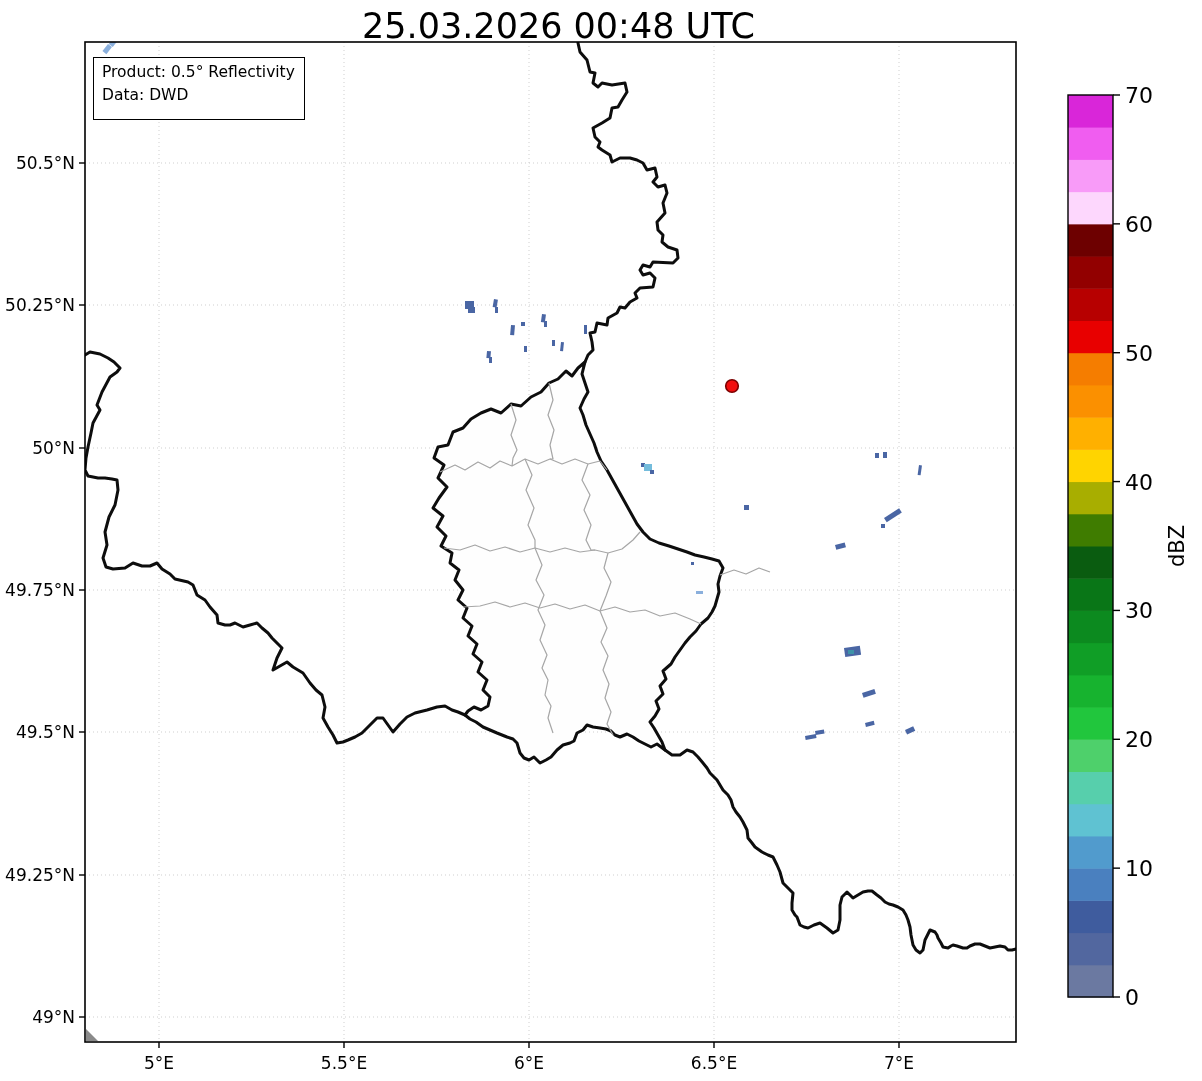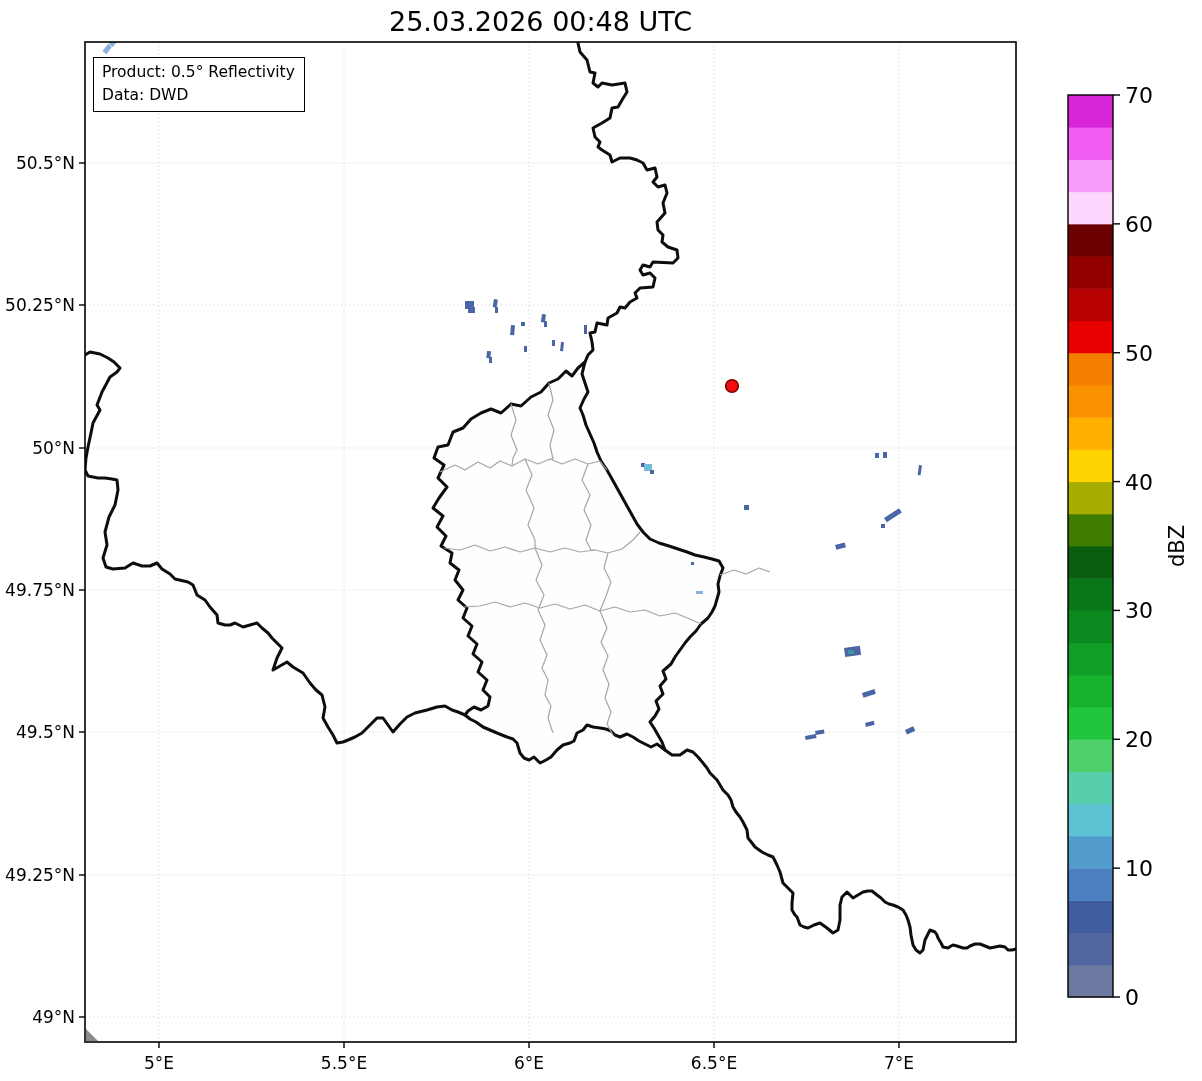--- a/index.html
+++ b/index.html
@@ -1,21 +1,21 @@
 <!DOCTYPE html>
 <html><head>
 <meta charset="utf-8">
 <style>
   html,body{margin:0;padding:0;background:#ffffff;}
   .fig{position:relative;width:1202px;height:1081px;background:#ffffff;overflow:hidden;
        font-family:"DejaVu Sans", "Liberation Sans", sans-serif;}
-  .fig-title{position:absolute;left:75px;top:6px;width:931px;text-align:center;
-       font-size:27px;color:#000;}
+  .fig-title{position:absolute;left:93px;top:6px;width:931px;text-align:center;
+       font-size:35px;color:#000;}
   .annotation-box{position:absolute;left:93px;top:57px;background:#ffffff;
-       border:1.6px solid #000;padding:3px 9px 4px 8px;font-size:15.5px;line-height:23px;color:#000;}
+       border:1.6px solid #000;padding:3px 9px 12px 8px;font-size:15.5px;line-height:23px;color:#000;}
   svg{position:absolute;left:0;top:0;}
   text{font-family:"DejaVu Sans", "Liberation Sans", sans-serif;}
 </style>
 </head>
 <body>
 
 <div class="fig">
 
   <svg width="1202" height="1081" viewBox="0 0 1202 1081">
     <defs>

